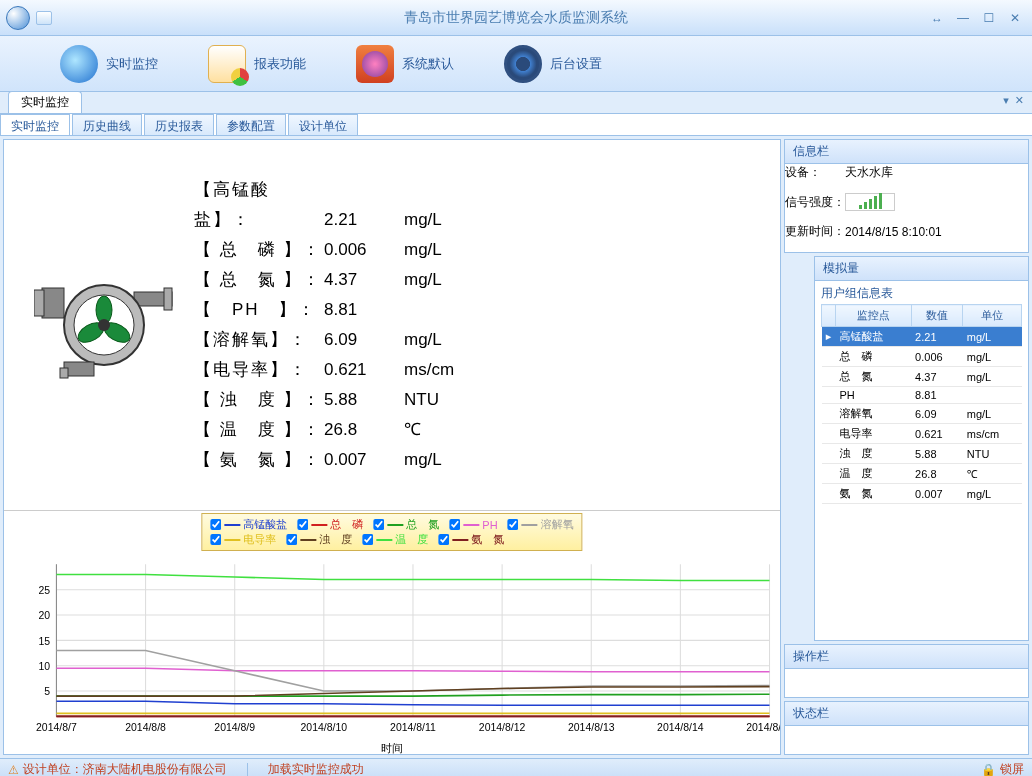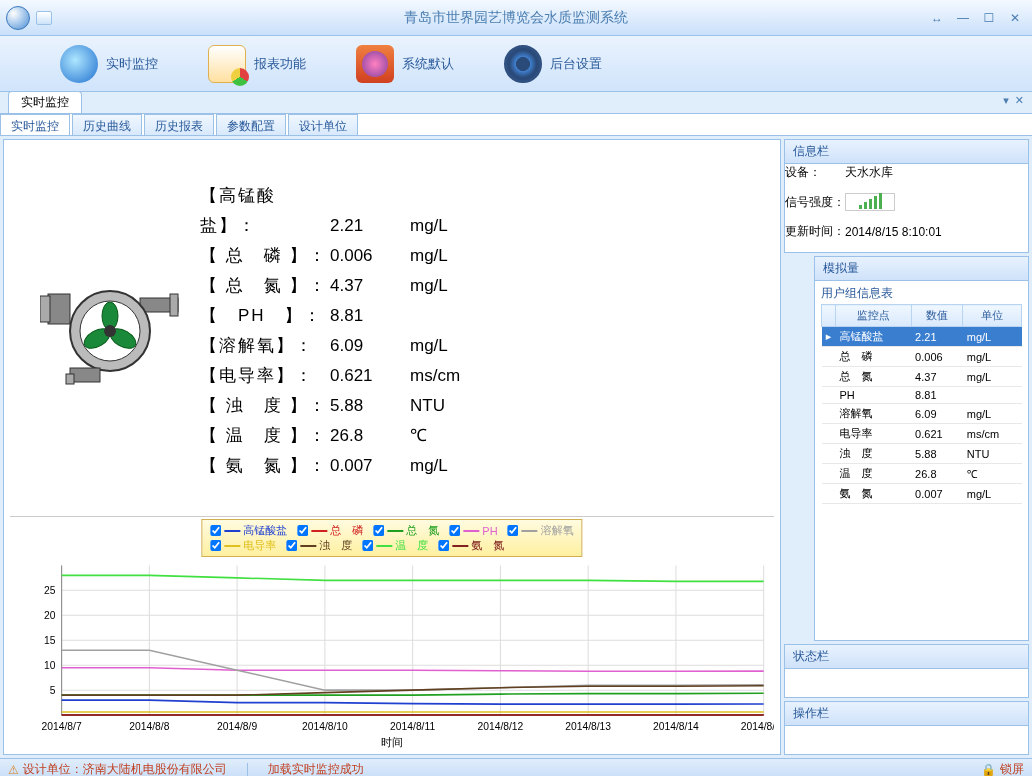--- a/index.html
+++ b/index.html
@@ -26,21 +26,21 @@
 
 .doc-tabs { height: 22px; background: #e0edfb; display: flex; align-items: flex-end; padding: 0 8px; border-bottom: 1px solid #9cc1e8; position: relative; }
 .doc-tab { background: #fff; border: 1px solid #9cc1e8; border-bottom: none; padding: 2px 12px; border-radius: 4px 4px 0 0; font-size: 12px; }
 .doc-tab-ctrl { position: absolute; right: 8px; top: 2px; display: flex; gap: 6px; color: #4a7db0; font-size: 11px; }
 
 .subtabs { height: 22px; background: #fff; display: flex; border-bottom: 1px solid #9cc1e8; }
 .subtab { padding: 3px 10px; border: 1px solid #9cc1e8; border-bottom: none; margin-right: 2px; background: linear-gradient(#f0f7ff,#d8e9fc); color: #2a5a9a; cursor: pointer; font-size: 12px; }
 .subtab.active { background: #fff; }
 
 .workspace { display: flex; height: 622px; background: #e0edfb; padding: 3px; gap: 3px; }
-.main-panel { flex: 1; background: #fff; border: 1px solid #9cc1e8; display: flex; flex-direction: column; padding: 6px; }
+.main-panel { flex: 1; background: #fff; border: 1px solid #9cc1e8; display: flex; flex-direction: column; }
 .display-area { flex: 0 0 370px; display: flex; align-items: center; padding: 20px 30px; }
 .pump-icon { width: 140px; height: 110px; position: relative; }
 .pump-icon svg { width: 100%; height: 100%; }
 .readings { margin-left: 20px; }
 .reading-row { font-size: 17px; font-family: SimSun, serif; line-height: 30px; }
 .reading-label { display: inline-block; width: 130px; letter-spacing: 2px; }
 .reading-val { display: inline-block; width: 80px; }
 
 .chart-area { flex: 1; border-top: 1px solid #ccc; position: relative; }
 .legend-box { position: absolute; top: 2px; left: 50%; transform: translateX(-50%); background: linear-gradient(#fffbe0,#fff0a0); border: 1px solid #d0b050; padding: 3px 8px; font-size: 11px; z-index: 2; }
@@ -347,25 +347,25 @@
                 <td>氨　氮</td>
                 <td>0.007</td>
                 <td>mg/L</td>
               </tr>
             </tbody>
         </table>
       </div>
     </div>
 
     <div class="panel-box">
+      <div class="panel-hdr">操作栏</div>
+      <div style="height:28px"></div>
+    </div>
+    <div class="panel-box">
       <div class="panel-hdr">状态栏</div>
-      <div style="height:28px"></div>
-    </div>
-    <div class="panel-box">
-      <div class="panel-hdr">操作栏</div>
       <div style="height:28px"></div>
     </div>
   </div>
 </div>
 
 <div class="statusbar">
   <span style="color:#e08020;margin-right:4px">⚠</span>
   <span>设计单位：济南大陆机电股份有限公司</span>
   <span class="sep"></span>
   <span>加载实时监控成功</span>

